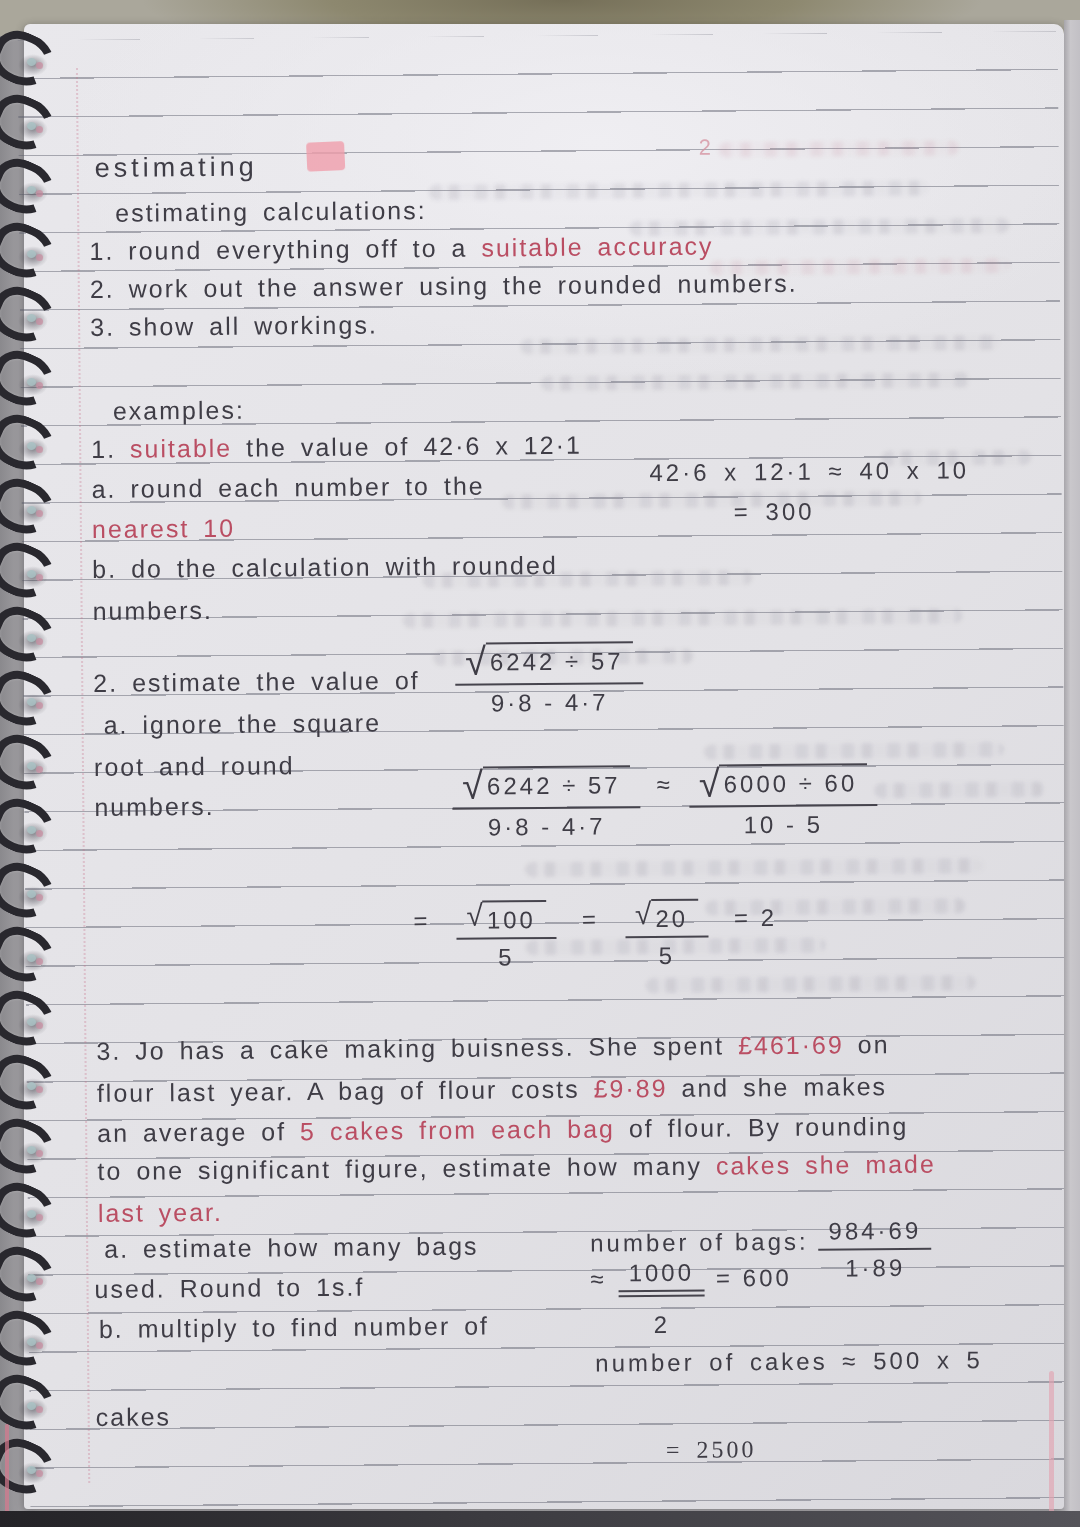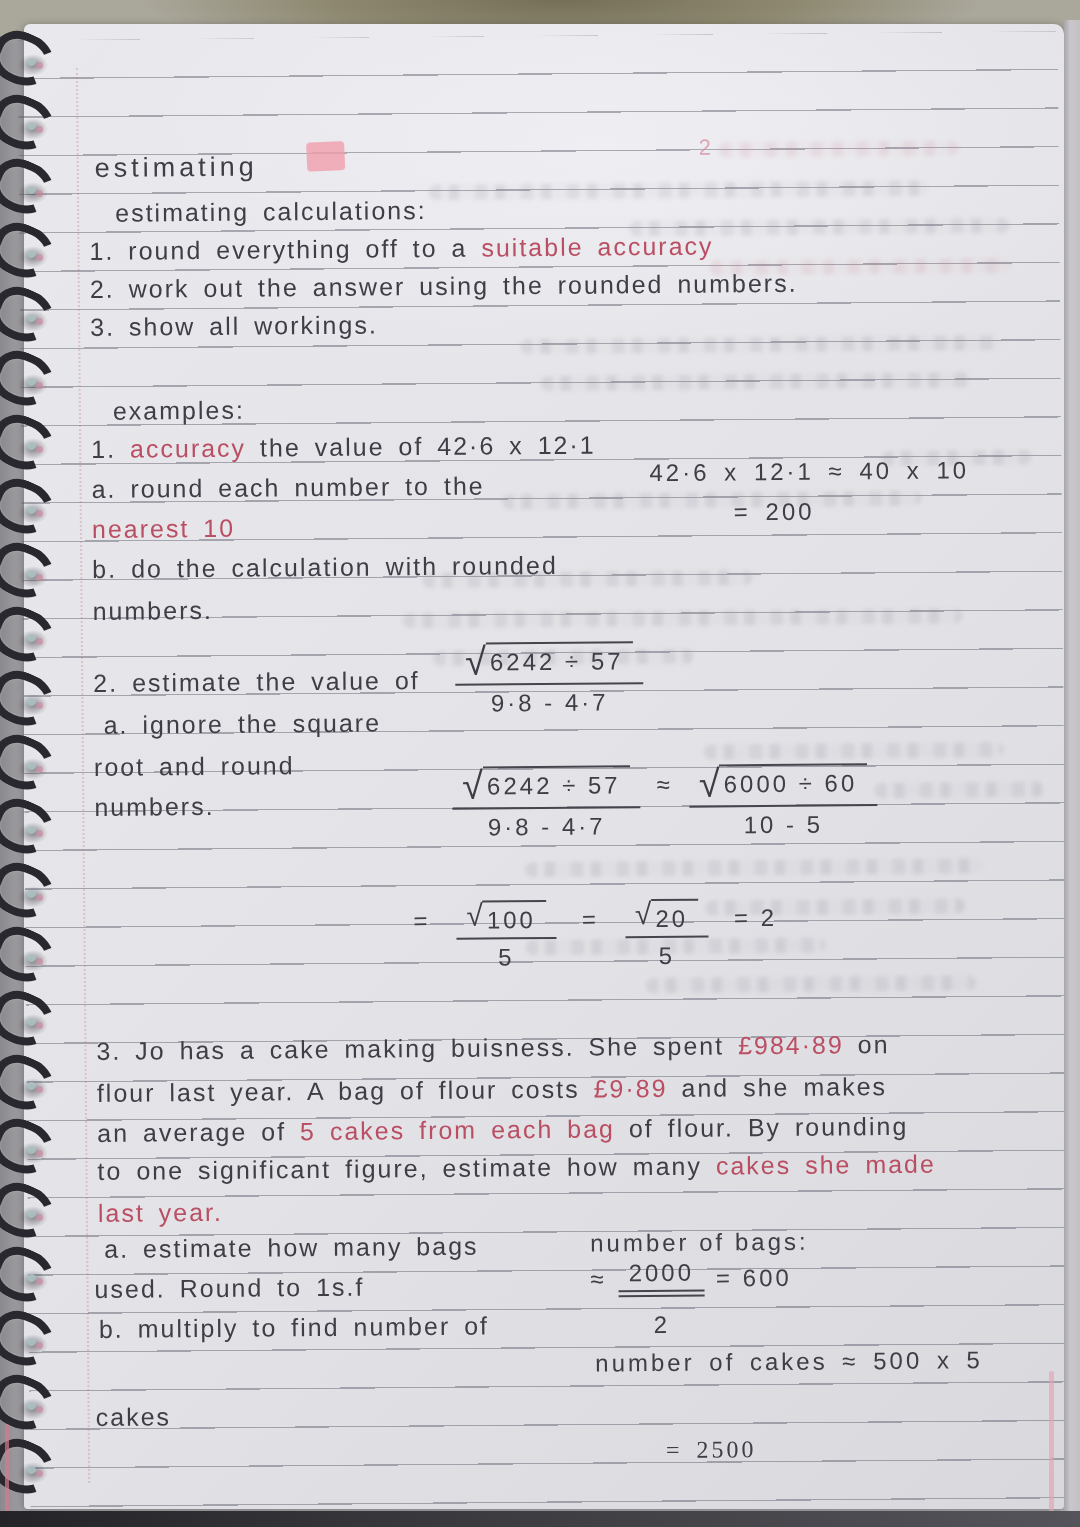--- a/index.html
+++ b/index.html
@@ -120,33 +120,33 @@
     </div>
     <div class="hw" style="left:70px;top:284px;">
       <span>3. show all workings.</span>
     </div>
 
     <div class="hw" style="left:92px;top:368px;">
       <span>examples:</span>
     </div>
 
     <div class="hw" style="left:70px;top:406px;">
-      <span>1. </span><span class="red">accuracy</span><span> the value of 42·6 x 12·1</span>
+      <span>1. </span><span class="red">suitable</span><span> the value of 42·6 x 12·1</span>
     </div>
     <div class="hw" style="left:70px;top:446px;">
       <span>a. round each number to the</span>
     </div>
     <div class="hw math" style="left:628px;top:436px;">
       <span>42·6 x 12·1 ≈ 40 x 10</span>
     </div>
     <div class="hw red" style="left:70px;top:486px;">
       <span>nearest 10</span>
     </div>
     <div class="hw math" style="left:712px;top:476px;">
-      <span>= 200</span>
+      <span>= 300</span>
     </div>
     <div class="hw" style="left:70px;top:526px;">
       <span>b. do the calculation with rounded</span>
     </div>
     <div class="hw" style="left:70px;top:568px;">
       <span>numbers.</span>
     </div>
 
     <div class="hw" style="left:70px;top:640px;">
       <span>2. estimate the value of</span>
@@ -210,48 +210,52 @@
               <span class="rsign small">√</span>
               <span class="rbar">20</span>
             </span>
           </span>
         <span class="den">5</span>
       </span>
       <span class="opr">= 2</span>
     </div>
 
     <div class="hw" style="left:70px;top:1008px;">
-      <span>3. Jo has a cake making buisness. She spent </span><span class="red">£984·89</span><span> on</span>
+      <span>3. Jo has a cake making buisness. She spent </span><span class="red">£461·69</span><span> on</span>
     </div>
     <div class="hw" style="left:70px;top:1050px;">
       <span>flour last year. A bag of flour costs </span><span class="red">£9·89</span><span> and she makes</span>
     </div>
     <div class="hw" style="left:70px;top:1090px;">
       <span>an average of </span><span class="red">5 cakes from each bag</span><span> of flour. By rounding</span>
     </div>
     <div class="hw" style="left:70px;top:1128px;">
       <span>to one significant figure, estimate how many </span><span class="red">cakes she made</span>
     </div>
     <div class="hw red" style="left:70px;top:1170px;">
       <span>last year.</span>
     </div>
 
     <div class="hw" style="left:76px;top:1206px;">
       <span>a. estimate how many bags</span>
     </div>
     <div class="eqrow" style="left:562px;top:1196px;gap:10px;">
       <span class="opr" style="padding-top:10px;">number of bags:</span>
+      <span class="frac">
+        <span class="num">984·69</span>
+        <span class="den">1·89</span>
+      </span>
     </div>
     <div class="hw" style="left:66px;top:1246px;">
       <span>used. Round to 1s.f</span>
     </div>
     <div class="eqrow" style="left:562px;top:1236px;gap:12px;">
       <span class="opr">≈</span>
       <span class="frac">
-        <span class="num dbl">2000</span>
+        <span class="num dbl">1000</span>
         <span class="den" style="padding-top:14px;">2</span>
       </span>
       <span class="opr">= 600</span>
     </div>
     <div class="hw" style="left:70px;top:1286px;">
       <span>b. multiply to find number of</span>
     </div>
     <div class="hw" style="left:66px;top:1374px;">
       <span>cakes</span>
     </div>

